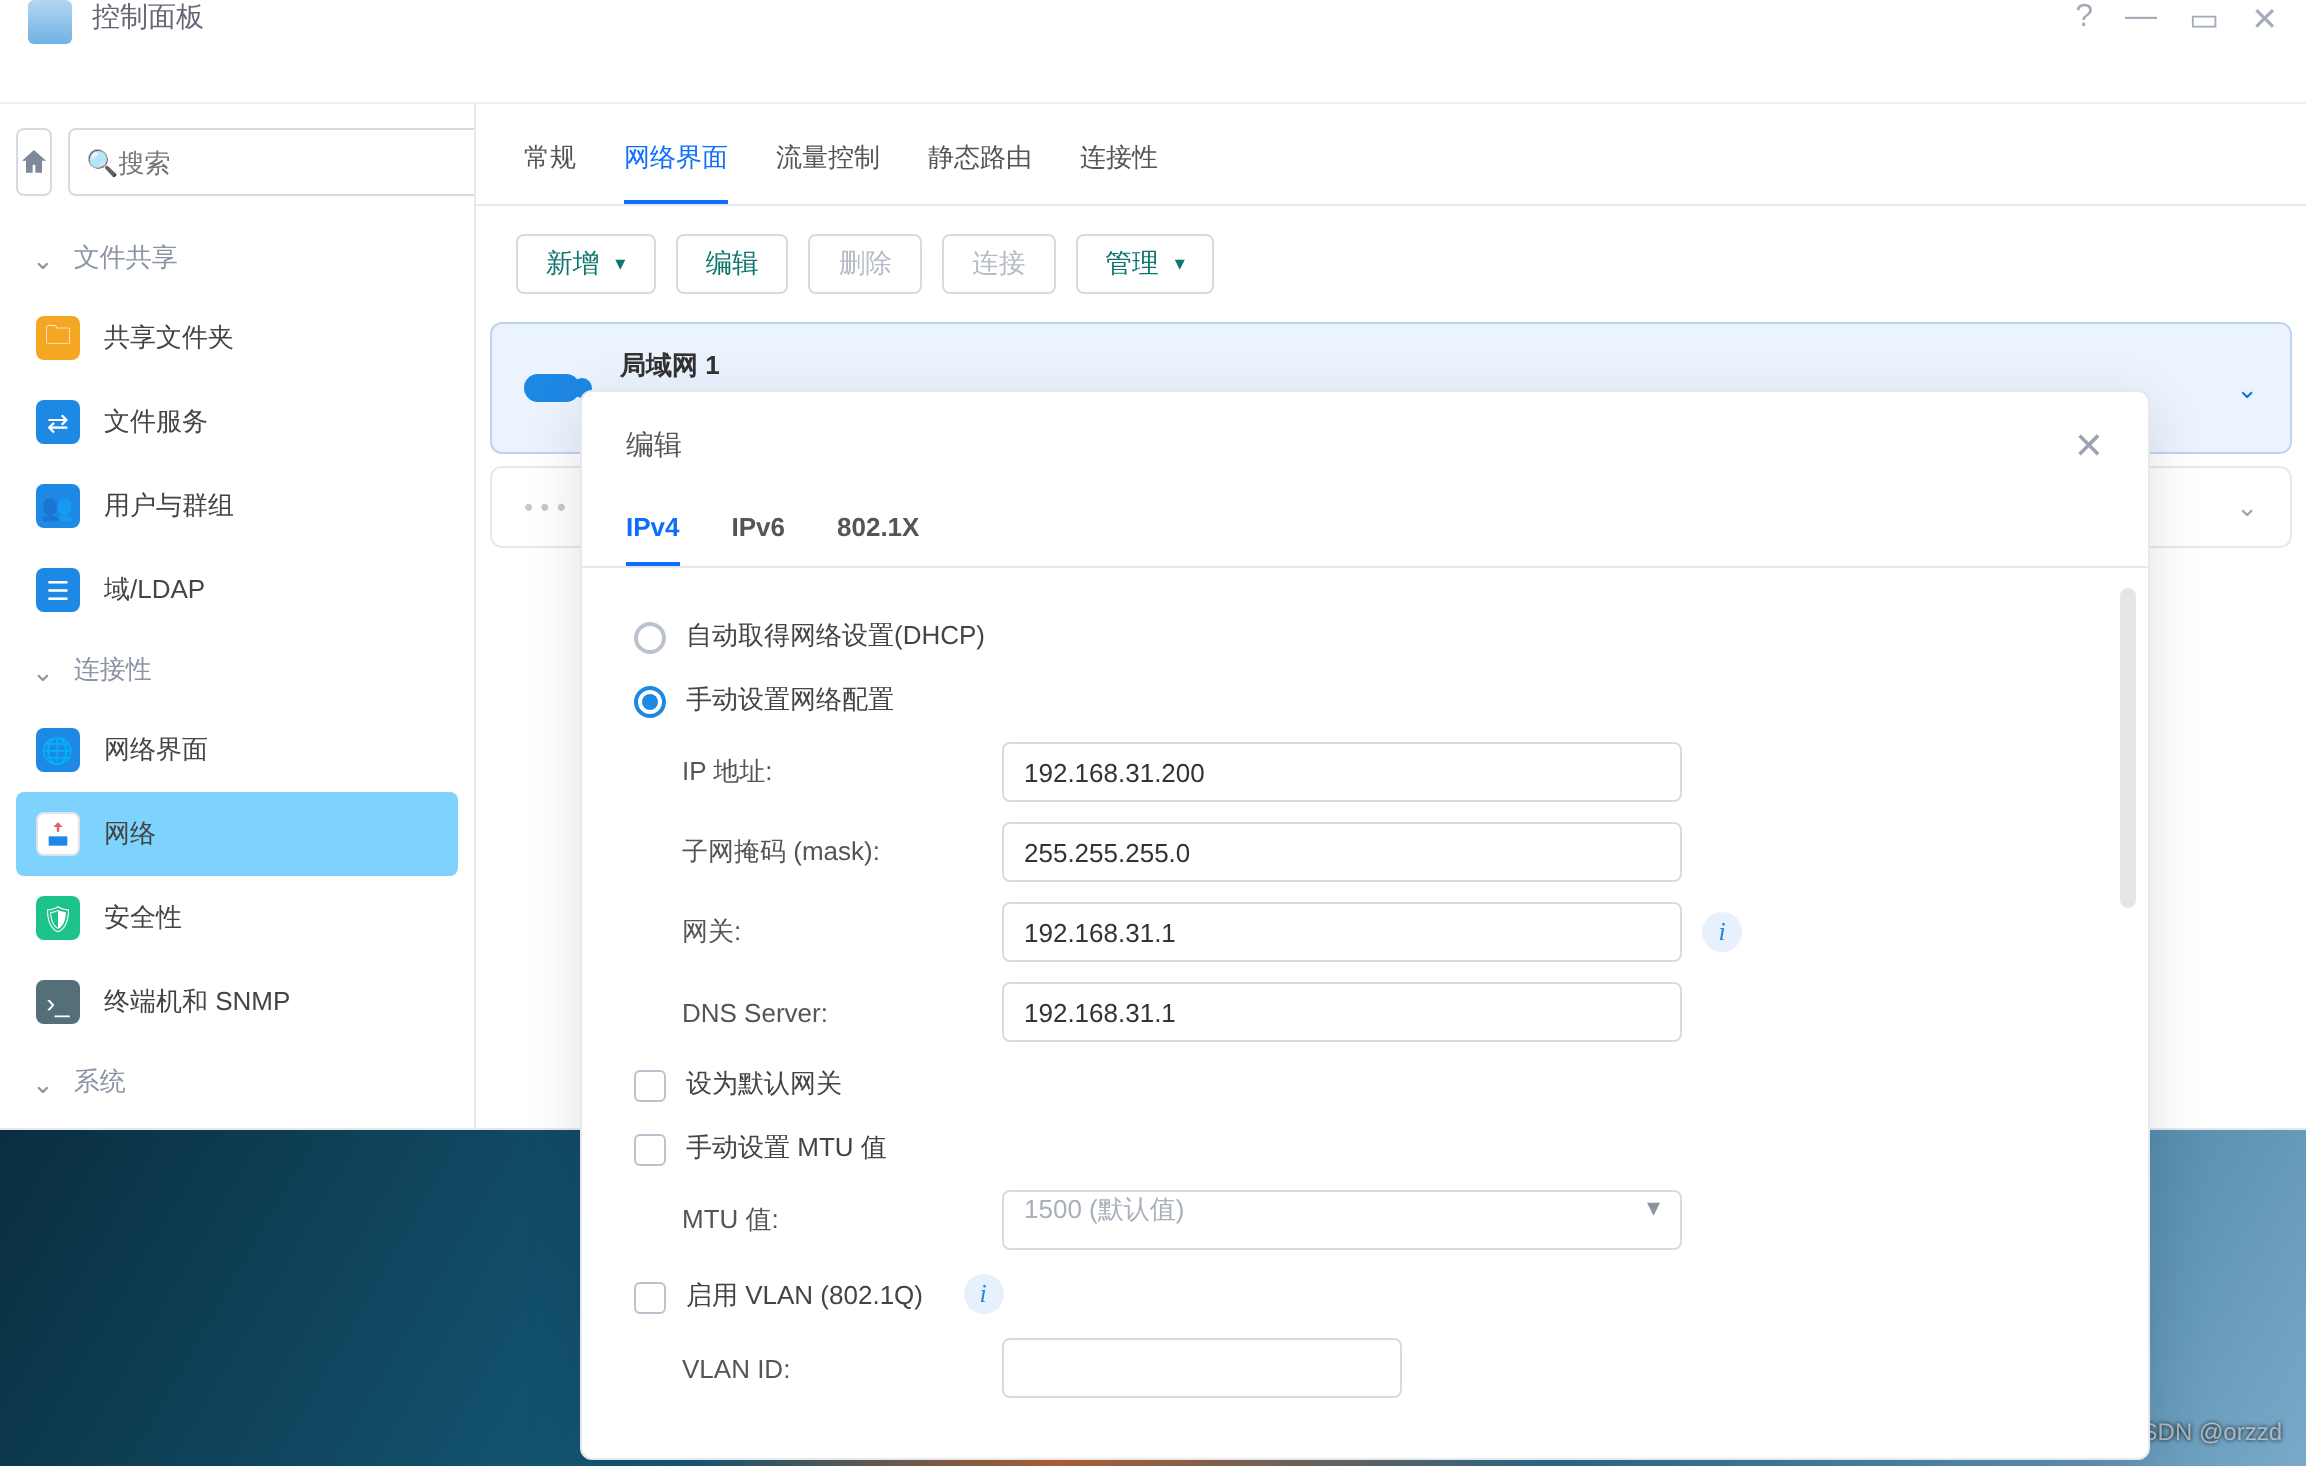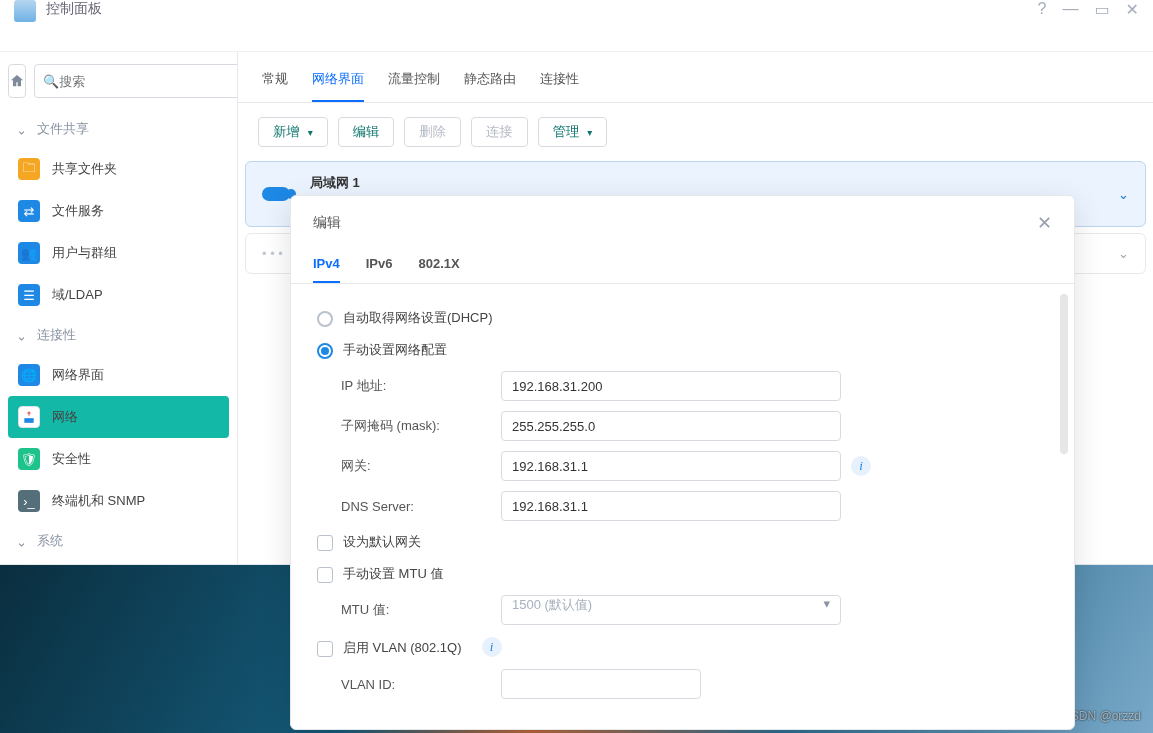--- a/index.html
+++ b/index.html
@@ -17,21 +17,21 @@
     .sidebar { width: 238px; border-right: 1px solid #e6e8eb; padding: 12px 8px; overflow: hidden; }
     .search-row { display: flex; gap: 8px; margin-bottom: 12px; }
     .home-btn { width: 34px; height: 34px; border: 1px solid #d7dbe1; border-radius: 4px; display: flex; align-items: center; justify-content: center; color: #7e8a9b; }
     .search-wrap { flex: 1; height: 34px; border: 1px solid #d7dbe1; border-radius: 4px; display: flex; align-items: center; padding: 0 8px; color: #a0a8b5; }
     .search-wrap input { border: none; outline: none; flex: 1; font-size: 13px; color: #333; }
 
     .group-head { display: flex; align-items: center; gap: 10px; color: #8a94a3; padding: 10px 8px; font-size: 13px; }
     .chev { display: inline-block; transform: rotate(180deg); }
 
     .nav-item { display: flex; align-items: center; gap: 12px; padding: 10px 10px; border-radius: 4px; color: #444; cursor: pointer; }
-    .nav-item.active { background: #14b8a6; }
+    .nav-item.active { background: #7dd3fc; }
     .nav-icon { width: 22px; height: 22px; border-radius: 4px; display: flex; align-items: center; justify-content: center; color: #fff; font-size: 13px; }
 
     .main { flex: 1; display: flex; flex-direction: column; position: relative; }
     .tabs { display: flex; gap: 24px; padding: 12px 24px 0; border-bottom: 1px solid #e6e8eb; }
     .tab { padding: 6px 0 12px; color: #555; cursor: pointer; border-bottom: 2px solid transparent; }
     .tab.active { color: #0d6efd; border-bottom-color: #0d6efd; }
 
     .toolbar { display: flex; gap: 10px; padding: 14px 20px; }
     .btn { height: 30px; padding: 0 14px; border: 1px solid #d7dbe1; border-radius: 4px; background: #fff; color: #0f766e; display: inline-flex; align-items: center; gap: 4px; cursor: pointer; }
     .btn.disabled { color: #b6bcc7; }

